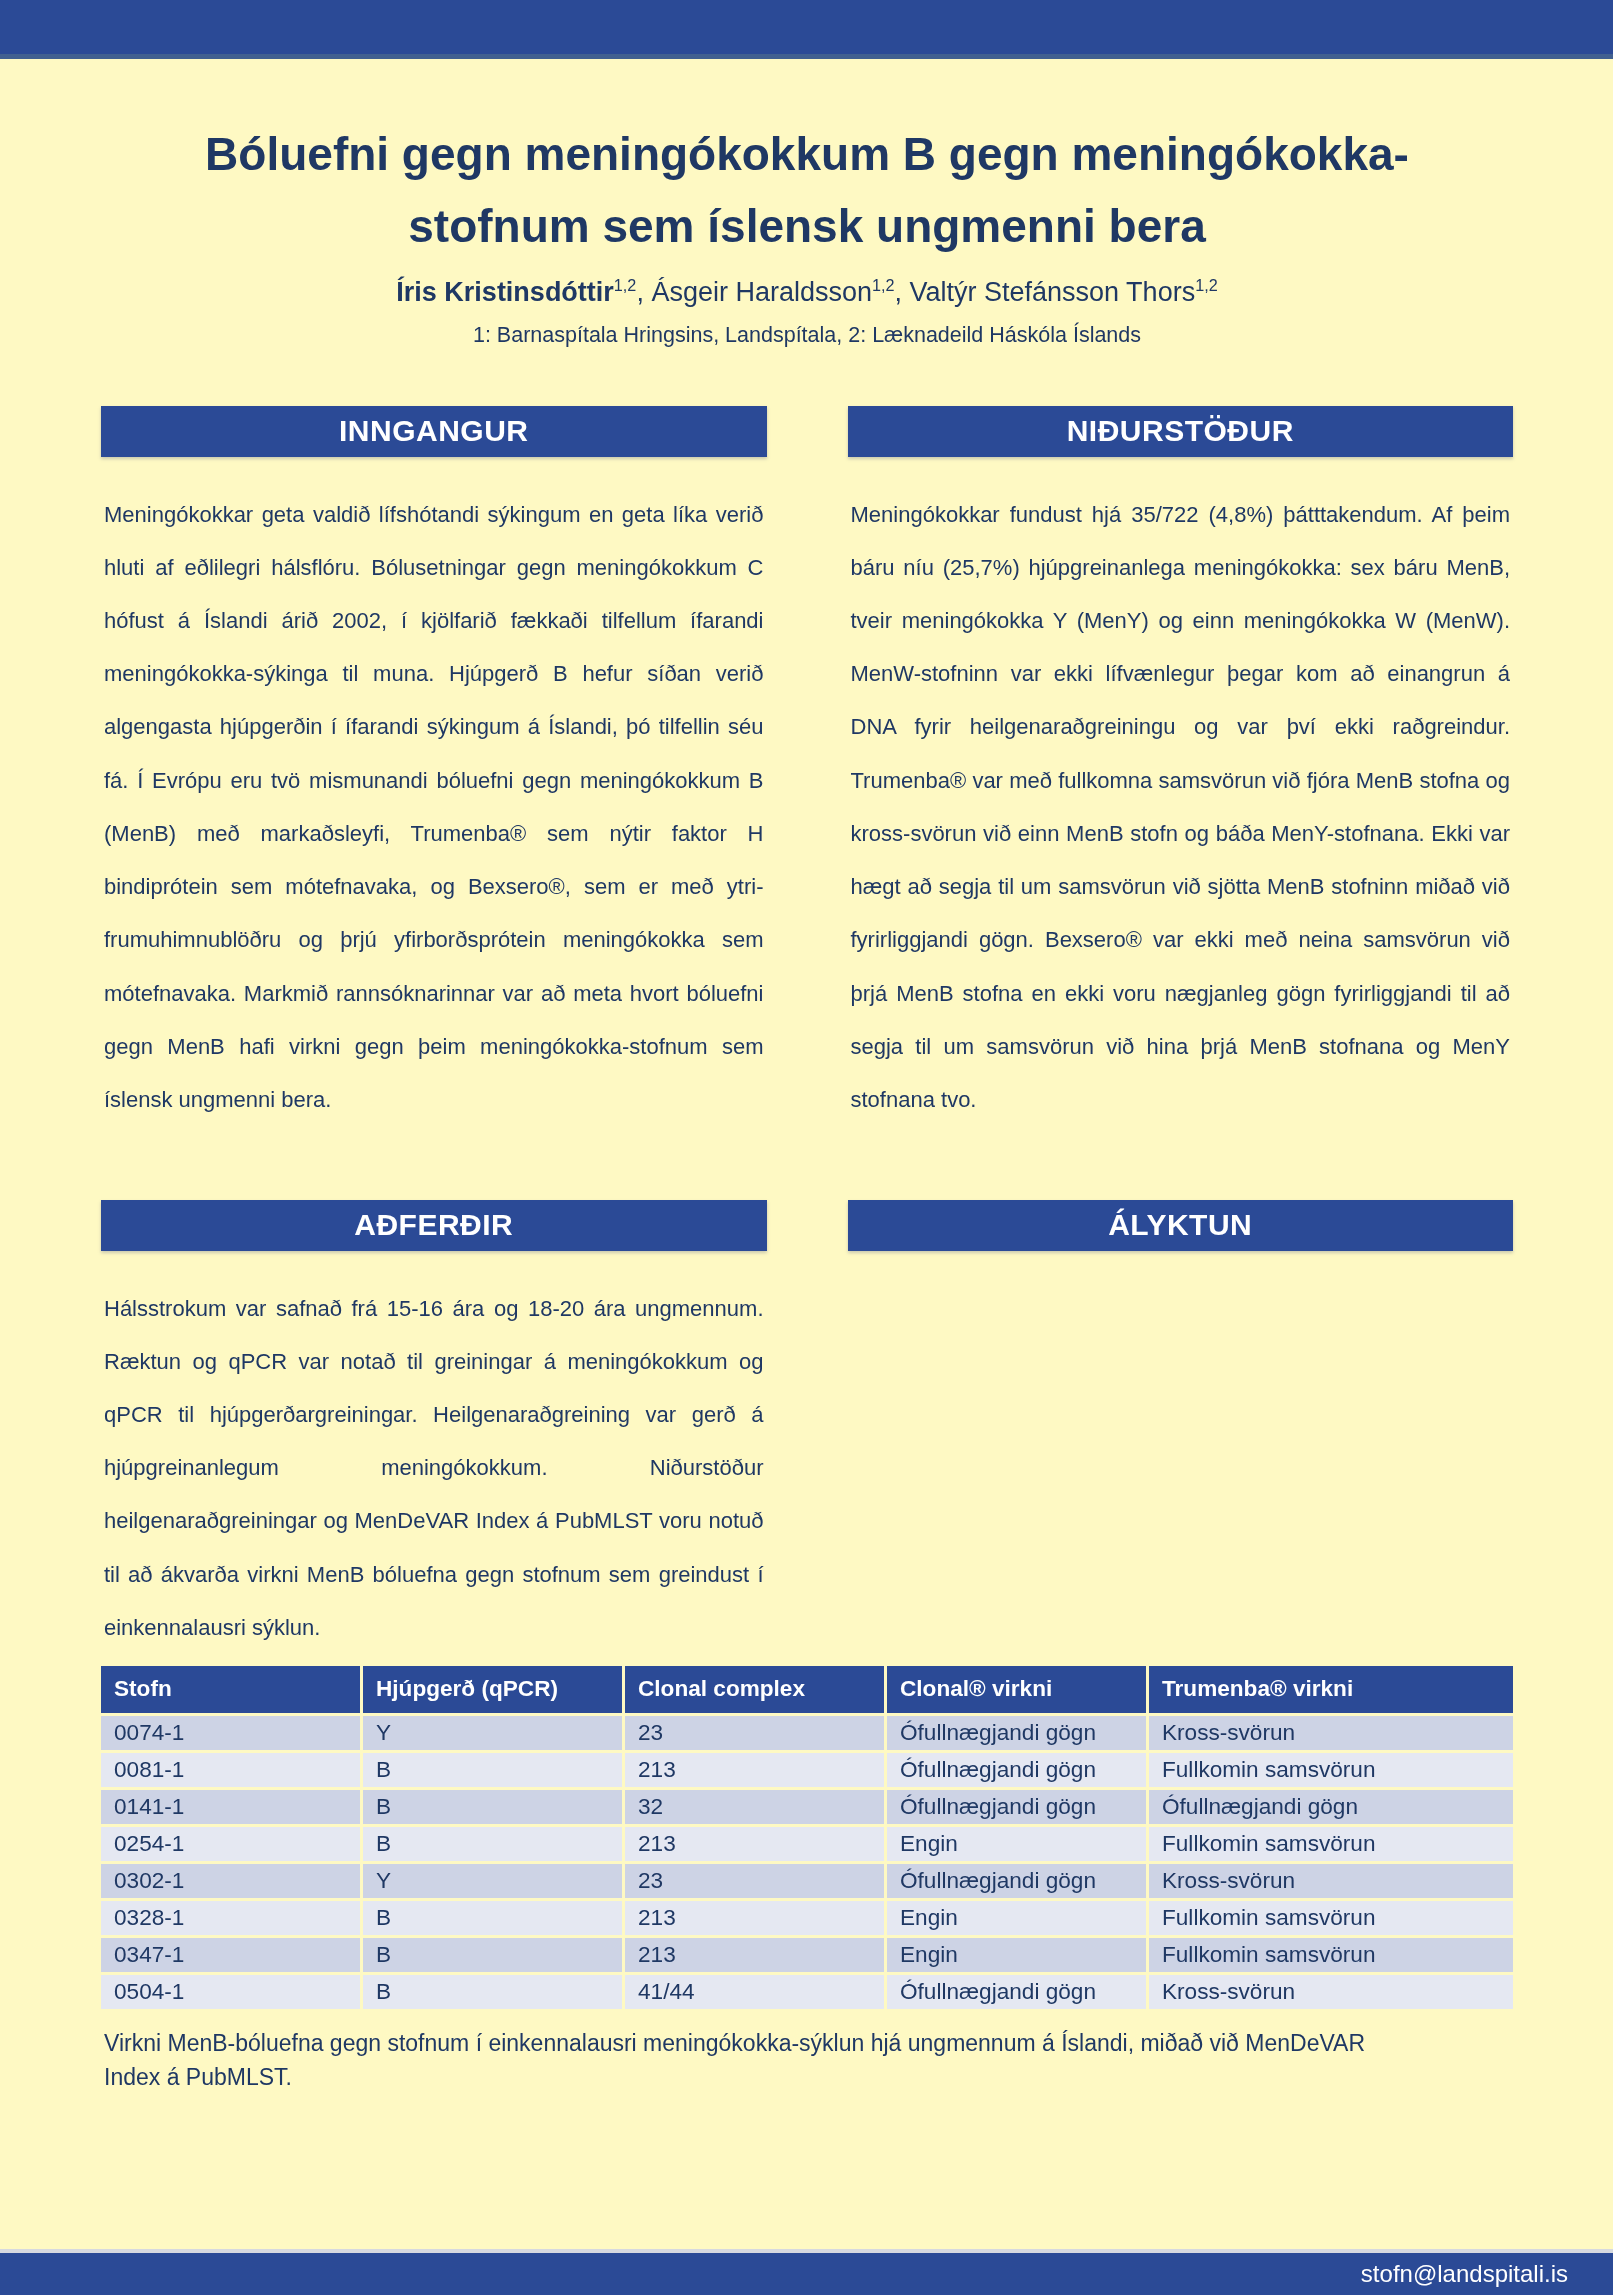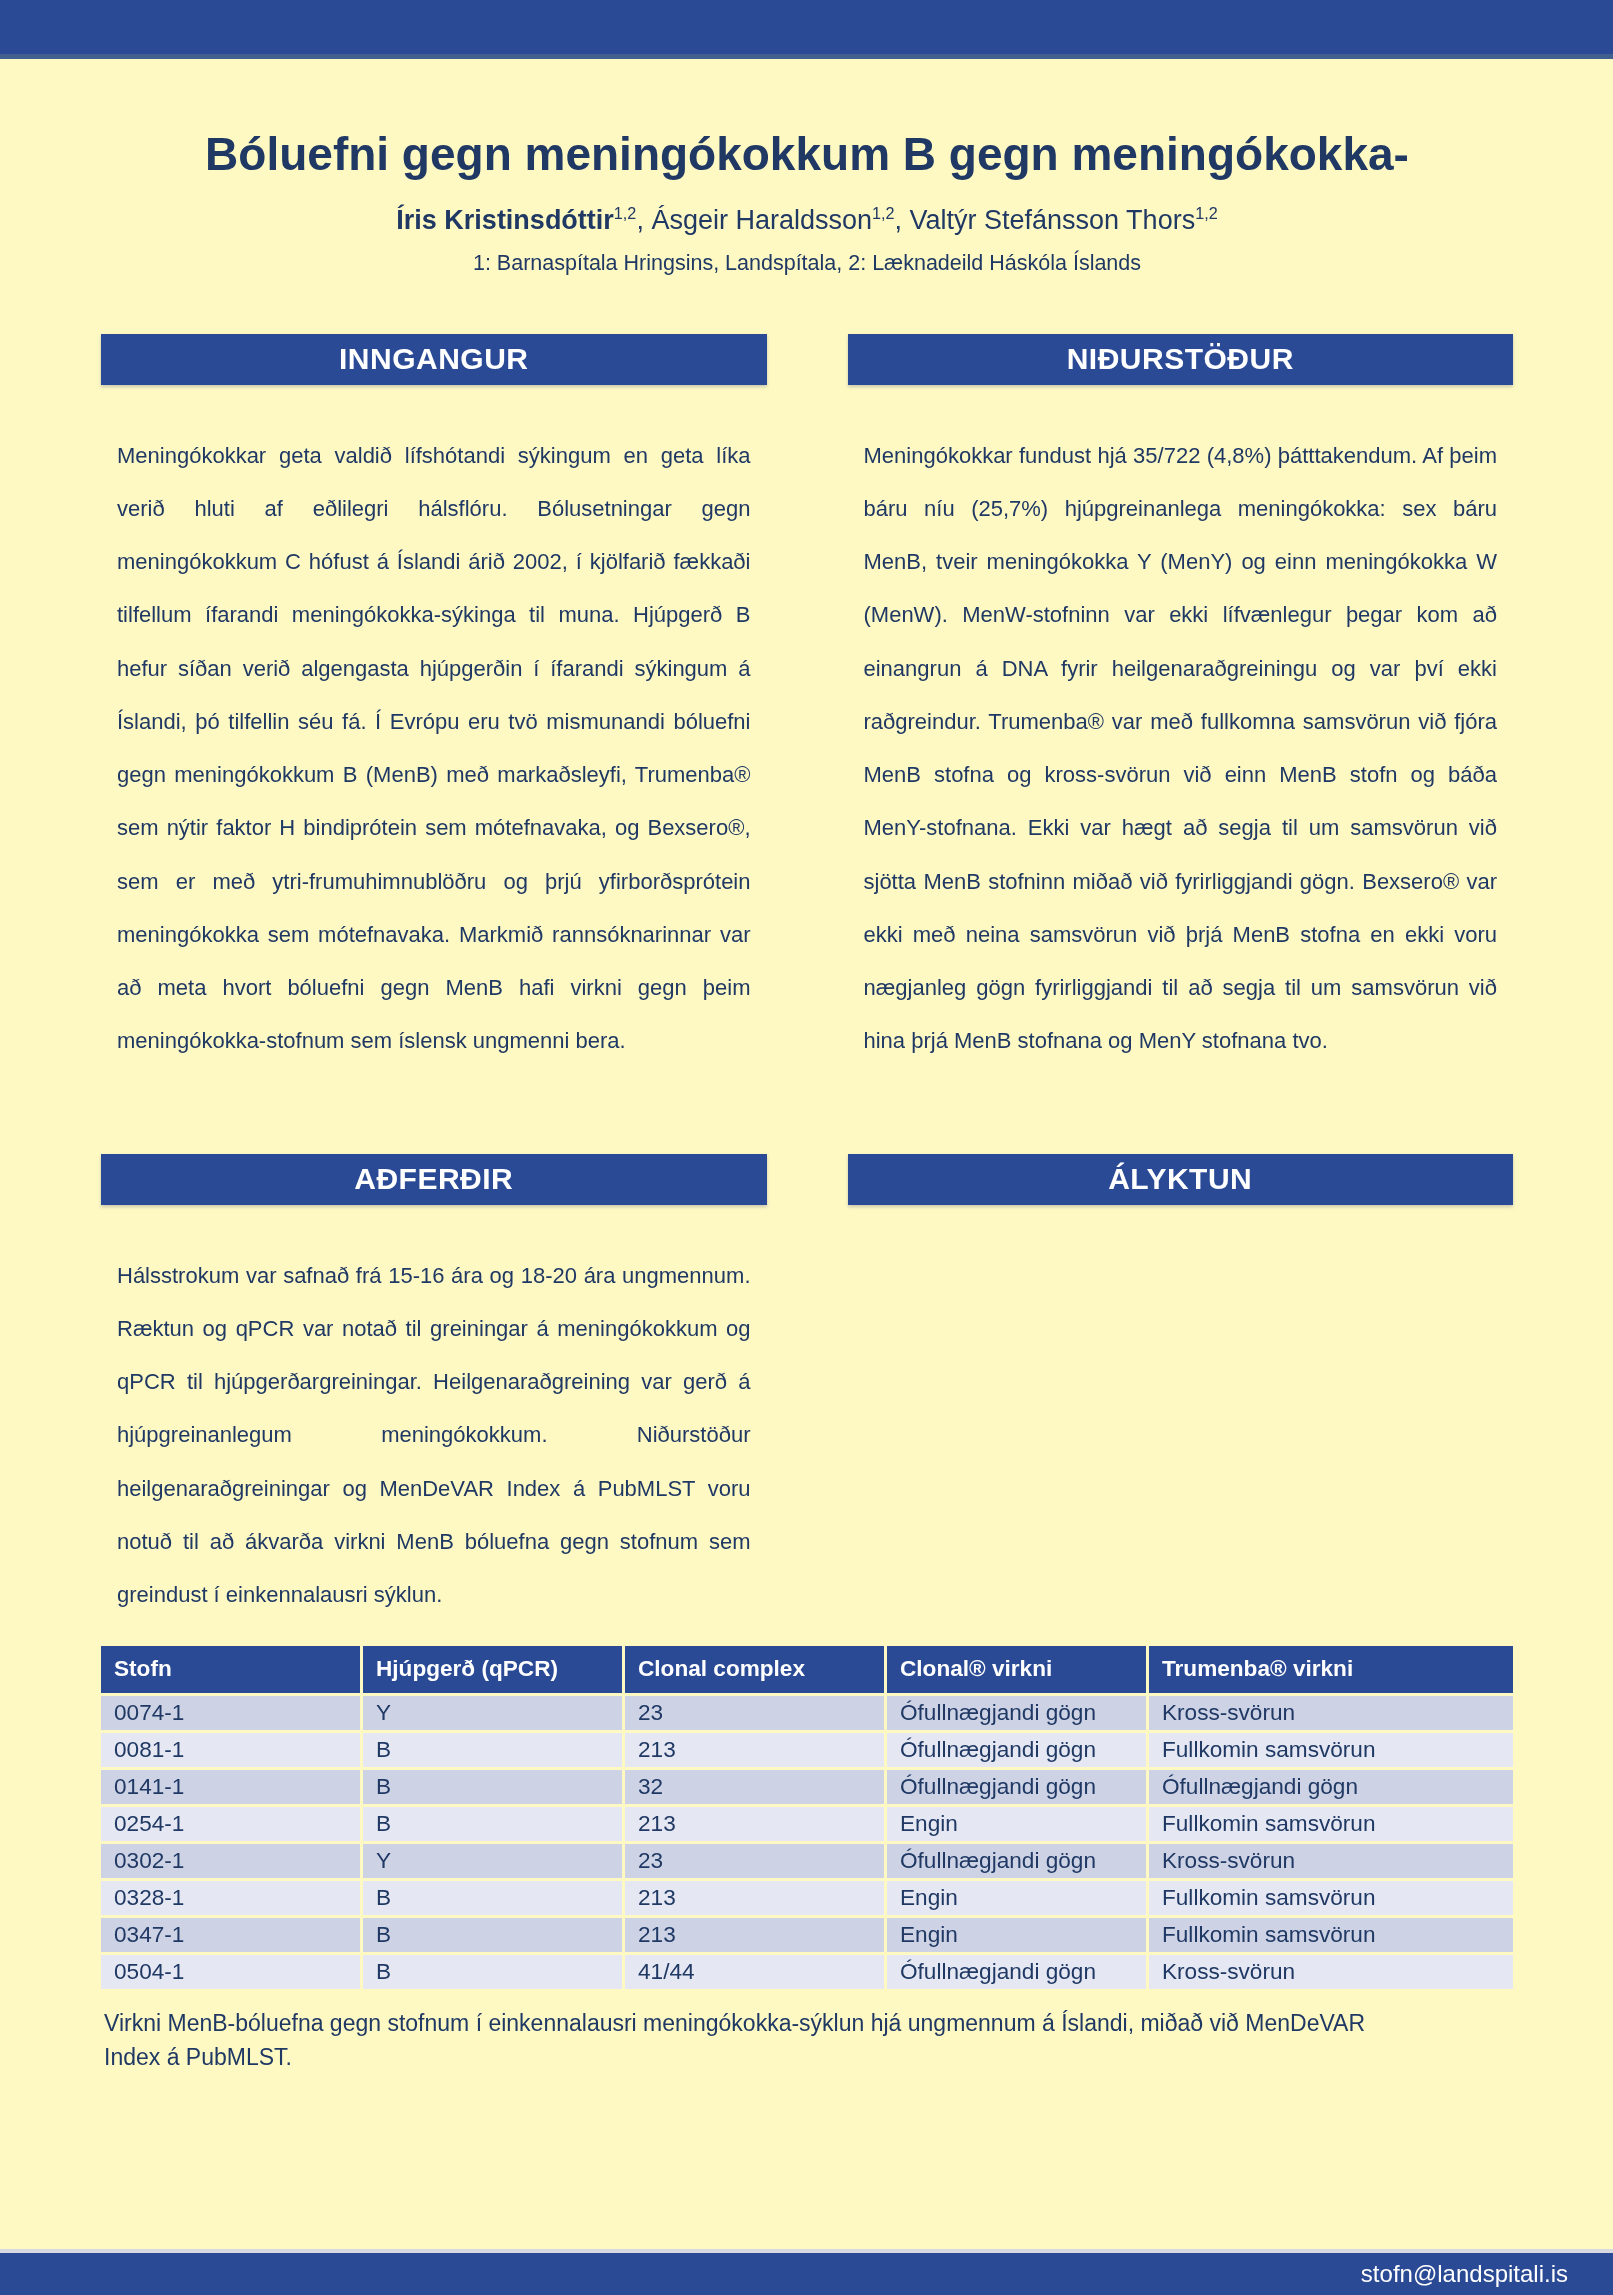--- a/index.html
+++ b/index.html
@@ -58,21 +58,21 @@
     letter-spacing: 0.5px;
     box-shadow: 0 1.6px 3.2px rgba(110,118,140,0.35);
   }
   .r1 { grid-row: 1; }
   .r2 { grid-row: 2; }
   .r3 { grid-row: 3; }
   .r4 { grid-row: 4; }
   .c1 { grid-column: 1; }
   .c2 { grid-column: 2; }
   .sec-body {
-    margin: 16px;
+    margin: 3px;
     padding-top: 28px;
     font-size: 22px;
     line-height: 2.42;
     text-align: justify;
     color: #1F3864;
   }
   .b1 { min-height: 737px; box-sizing: border-box; }
   .b2 { min-height: 387px;  box-sizing: border-box; }
   .table-wrap { padding: 0 98px; margin-top: 5.4px; }
   table.results {
@@ -124,20 +124,21 @@
 </style>
 </head>
 <body>
 
 <div class="poster">
 
   <div class="topbar"></div>
 
   <h1 class="title">
     <span class="tline">Bóluefni gegn meningókokkum B gegn meningókokka-</span>
+    <span class="tline">stofnum sem íslensk ungmenni bera</span>
   </h1>
 
   <div class="authors"><b>Íris Kristinsdóttir</b><sup>1,2</sup><span>, Ásgeir Haraldsson</span><sup>1,2</sup><span>, Valtýr Stefánsson Thors</span><sup>1,2</sup></div>
 
   <div class="affil">1: Barnaspítala Hringsins, Landspítala, 2: Læknadeild Háskóla Íslands</div>
 
   <div class="grid">
 
     <div class="sec-hdr r1 c1">
       <span>INNGANGUR</span>

